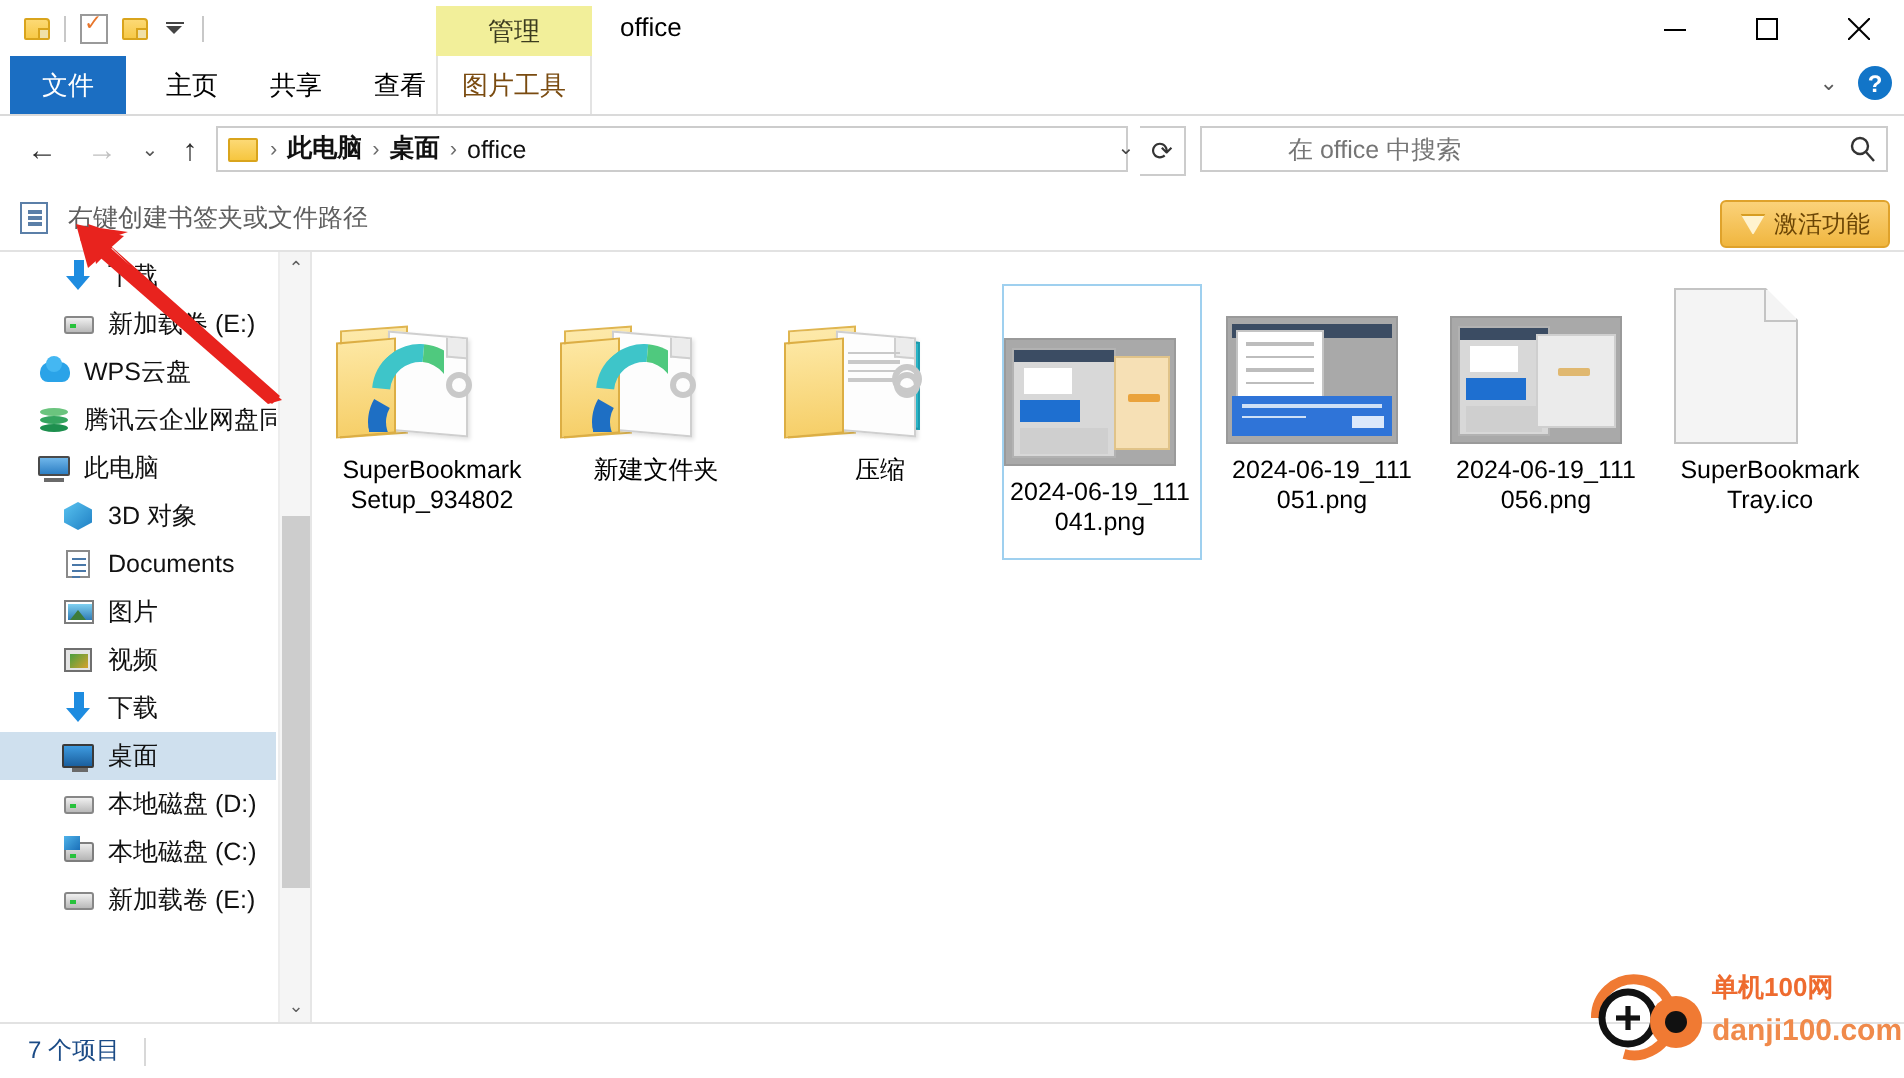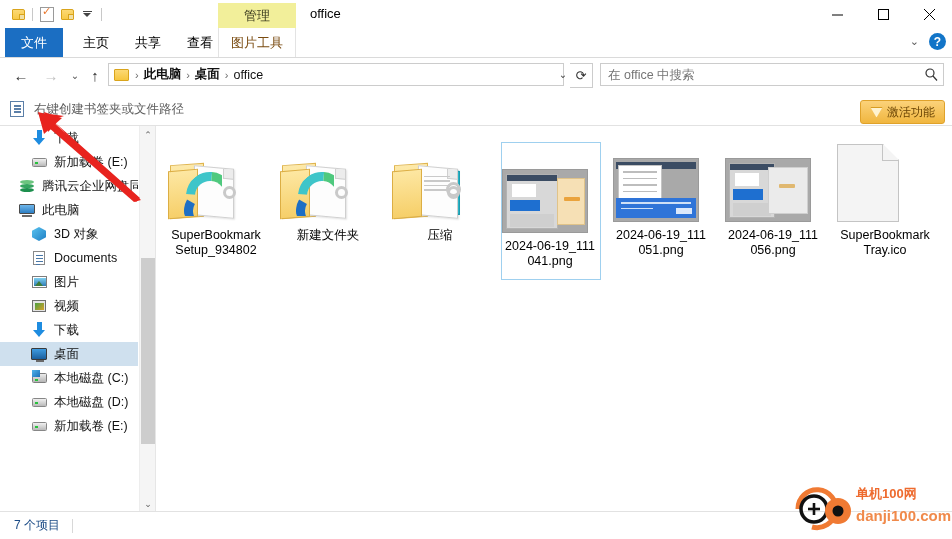--- a/index.html
+++ b/index.html
@@ -66,21 +66,21 @@
   .crumb-folder{width:15px;height:12px;position:relative;margin-right:3px;}
   .crumb-folder:before{content:"";position:absolute;inset:0;background:linear-gradient(180deg,#fcd975,#f6c63f);
     border:1px solid #d9a41c;border-radius:1px;box-sizing:border-box;}
   .dd-crumb{position:absolute;left:556px;top:5px;width:14px;height:23px;display:flex;align-items:center;justify-content:center;
     font-size:10px;color:#444;cursor:default;}
   .refresh{position:absolute;left:570px;top:5px;width:22px;height:23px;border:1px solid #ccc;border-left:none;
     display:flex;align-items:center;justify-content:center;background:#fff;cursor:default;font-size:13px;color:#333;}
   .searchbox{position:absolute;left:600px;top:5px;width:344px;height:23px;border:1px solid #ccc;background:#fff;
     display:flex;align-items:center;box-sizing:border-box;}
   .searchbox input{border:none;outline:none;flex:1;font-size:12.5px;color:#4a4a4a;
-    font-family:"Liberation Sans",sans-serif;padding-left:7px;background:transparent;}
+    font-family:"Liberation Sans",sans-serif;padding-left:7px;background:transparent;margin-left:36px;}
   .search-ico{width:24px;display:flex;align-items:center;justify-content:center;font-size:13px;color:#333;}
 
   
   .bmbar{position:absolute;left:0;top:95px;width:952px;height:30px;background:#fff;border-bottom:1px solid #e2e2e2;}
   .bm-ico{position:absolute;left:10px;top:6px;width:14px;height:16px;border:1px solid #5b7fa8;box-sizing:border-box;
     display:flex;align-items:center;justify-content:center;}
   .bm-ico i{display:block;width:7px;height:1.3px;background:#5b7fa8;box-shadow:0 3px 0 #5b7fa8,0 -3px 0 #5b7fa8;}
   .bm-text{position:absolute;left:34px;top:6px;font-size:12.5px;color:#5e5e5e;cursor:default;}
   .actbtn{position:absolute;right:7px;top:100px;height:22px;padding:0 9px;display:flex;align-items:center;gap:4px;
     background:linear-gradient(180deg,#fbd27a,#f0b63f);border:1px solid #dfa22b;border-radius:3px;
@@ -330,20 +330,26 @@
         <span class="lbl">下载</span>
       </div>
       <div class="sbitem ind2">
         <span class="sbico">
           <div class="ic-drive"></div>
         </span>
         <span class="lbl">新加载卷 (E:)</span>
       </div>
       <div class="sbitem ind1">
         <span class="sbico">
+          <div class="ic-cloud"></div>
+        </span>
+        <span class="lbl">WPS云盘</span>
+      </div>
+      <div class="sbitem ind1">
+        <span class="sbico">
           <div class="ic-tc">
             <i></i>
             <i></i>
             <i></i>
           </div>
         </span>
         <span class="lbl">腾讯云企业网盘同</span>
       </div>
       <div class="sbitem ind1">
         <span class="sbico">
@@ -387,29 +393,29 @@
         <span class="lbl">下载</span>
       </div>
       <div class="sbitem sel ind2">
         <span class="sbico">
           <div class="ic-desk"></div>
         </span>
         <span class="lbl">桌面</span>
       </div>
       <div class="sbitem ind2">
         <span class="sbico">
+          <div class="ic-drive"></div>
+        </span>
+        <span class="lbl">本地磁盘 (D:)</span>
+      </div>
+      <div class="sbitem ind2">
+        <span class="sbico">
           <div class="ic-cdrive"></div>
         </span>
         <span class="lbl">本地磁盘 (C:)</span>
-      </div>
-      <div class="sbitem ind2">
-        <span class="sbico">
-          <div class="ic-drive"></div>
-        </span>
-        <span class="lbl">本地磁盘 (D:)</span>
       </div>
       <div class="sbitem ind2">
         <span class="sbico">
           <div class="ic-drive"></div>
         </span>
         <span class="lbl">新加载卷 (E:)</span>
       </div>
     </div>
 
   <div class="sb-scroll">

